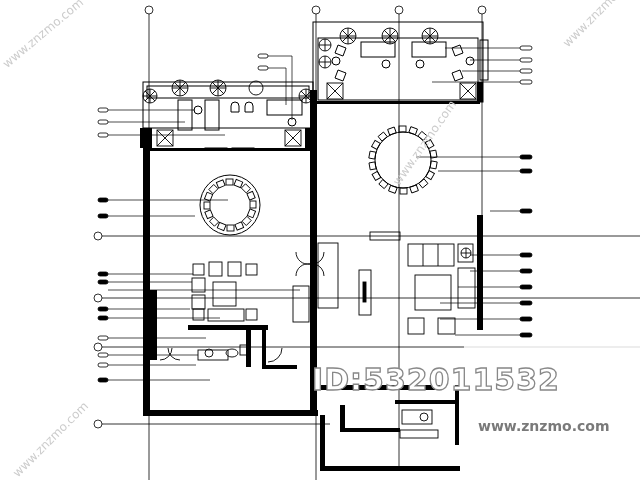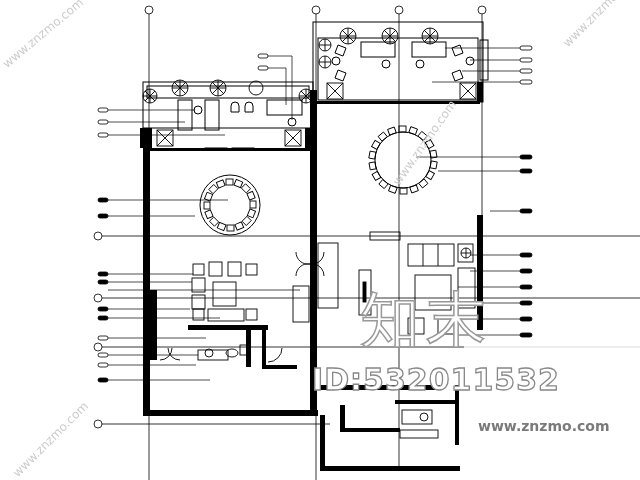--- a/index.html
+++ b/index.html
@@ -309,17 +309,16 @@
     <rect x="520" y="317" width="12" height="4" rx="2" fill="#000"></rect>
     <rect x="520" y="333" width="12" height="4" rx="2" fill="#000"></rect>
   </g>
 </svg>
 
 <div class="wm-diag" style="left:0;top:60px;transform:rotate(-40deg);">www.znzmo.com</div>
 <div class="wm-diag" style="left:10px;top:470px;transform:rotate(-45deg);">www.znzmo.com</div>
 <div class="wm-diag" style="left:390px;top:180px;transform:rotate(-55deg);">www.znzmo.com</div>
 <div class="wm-diag" style="left:560px;top:40px;transform:rotate(-45deg);">www.znzmo.com</div>
 
-<div class="wm-big">知末</div>
 <div class="wm-box"></div>
 <div class="wm-id">ID:532011532</div>
 <div class="wm-url">www.znzmo.com</div>
 </div>
 
 </body></html>

